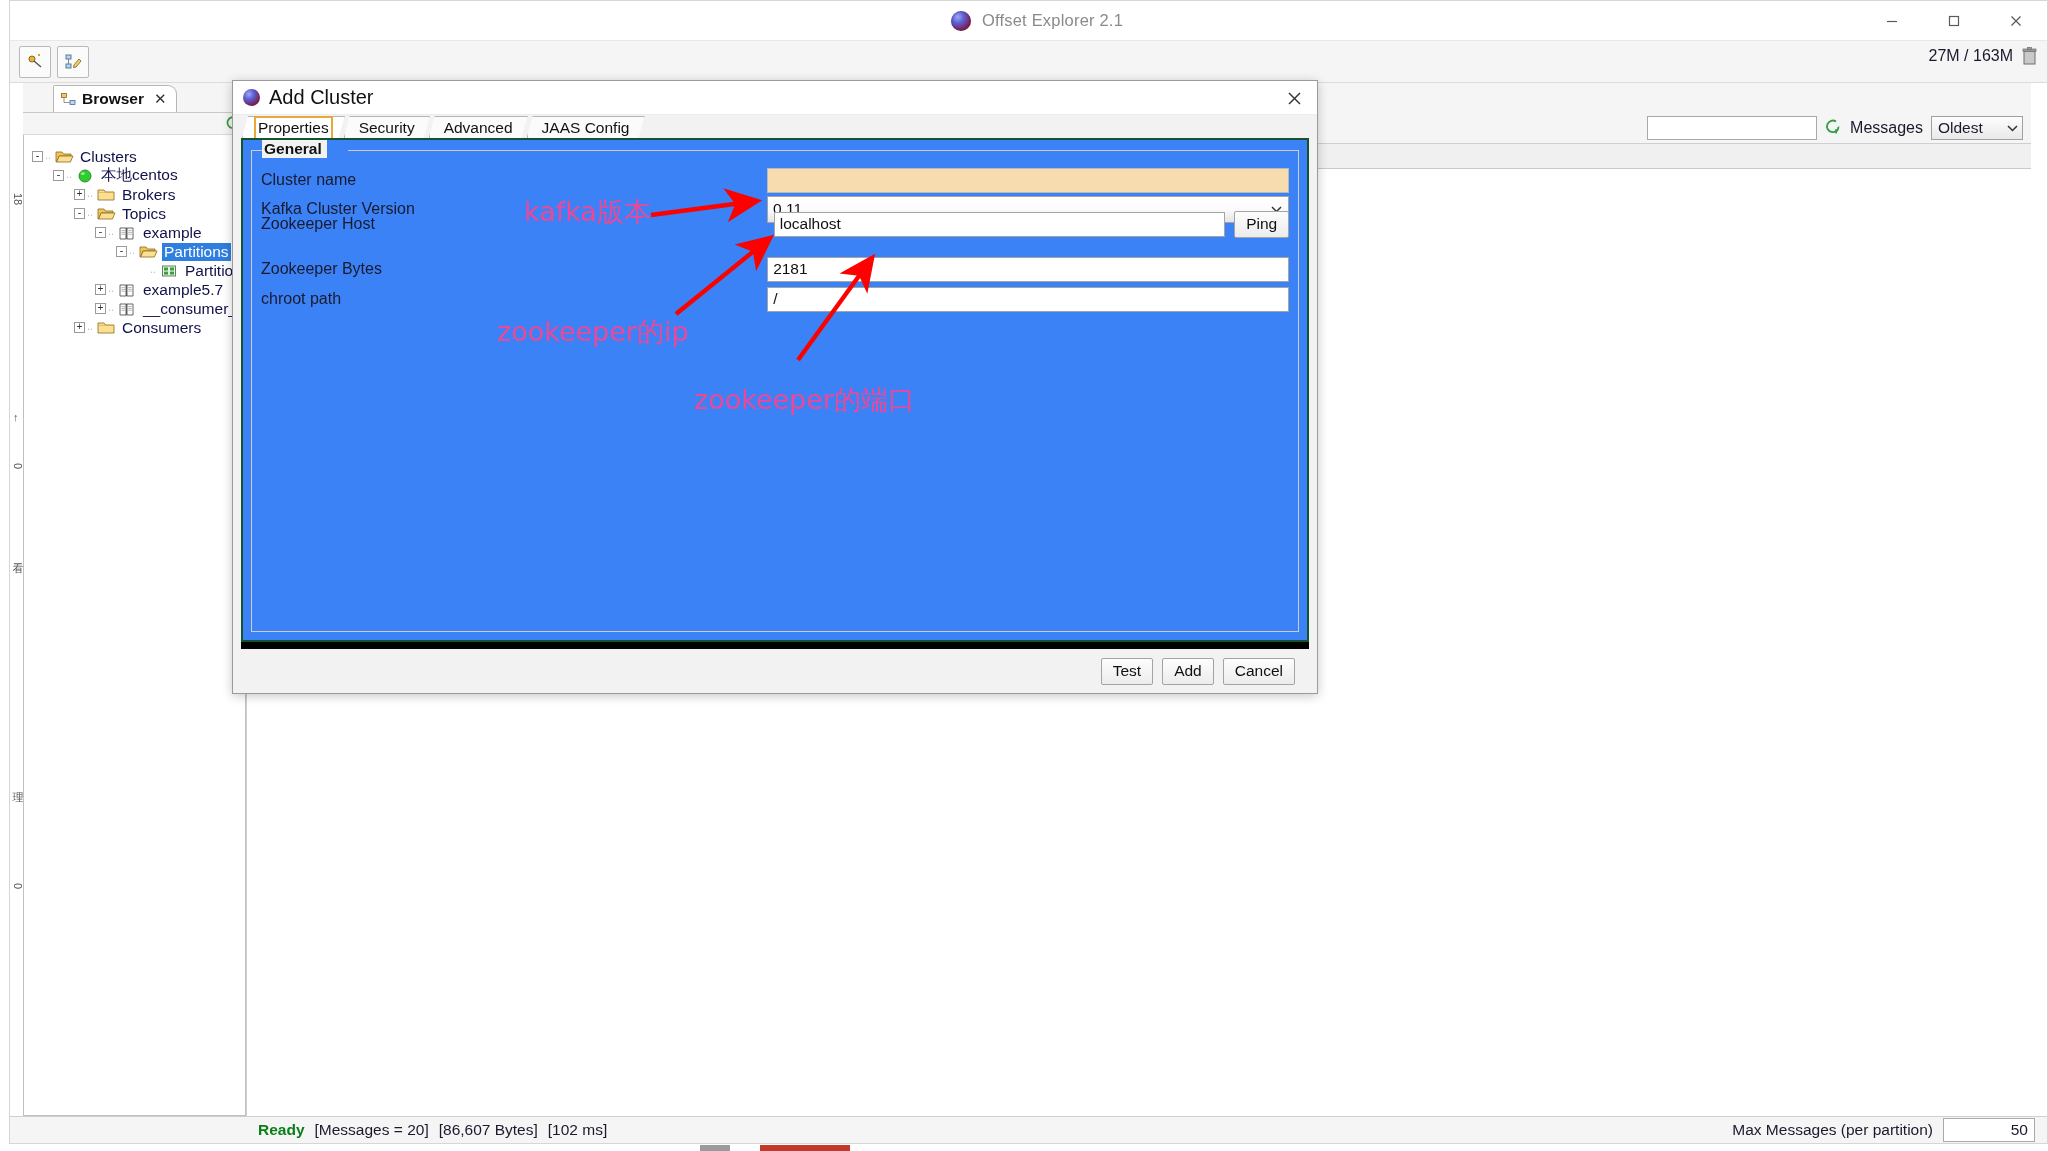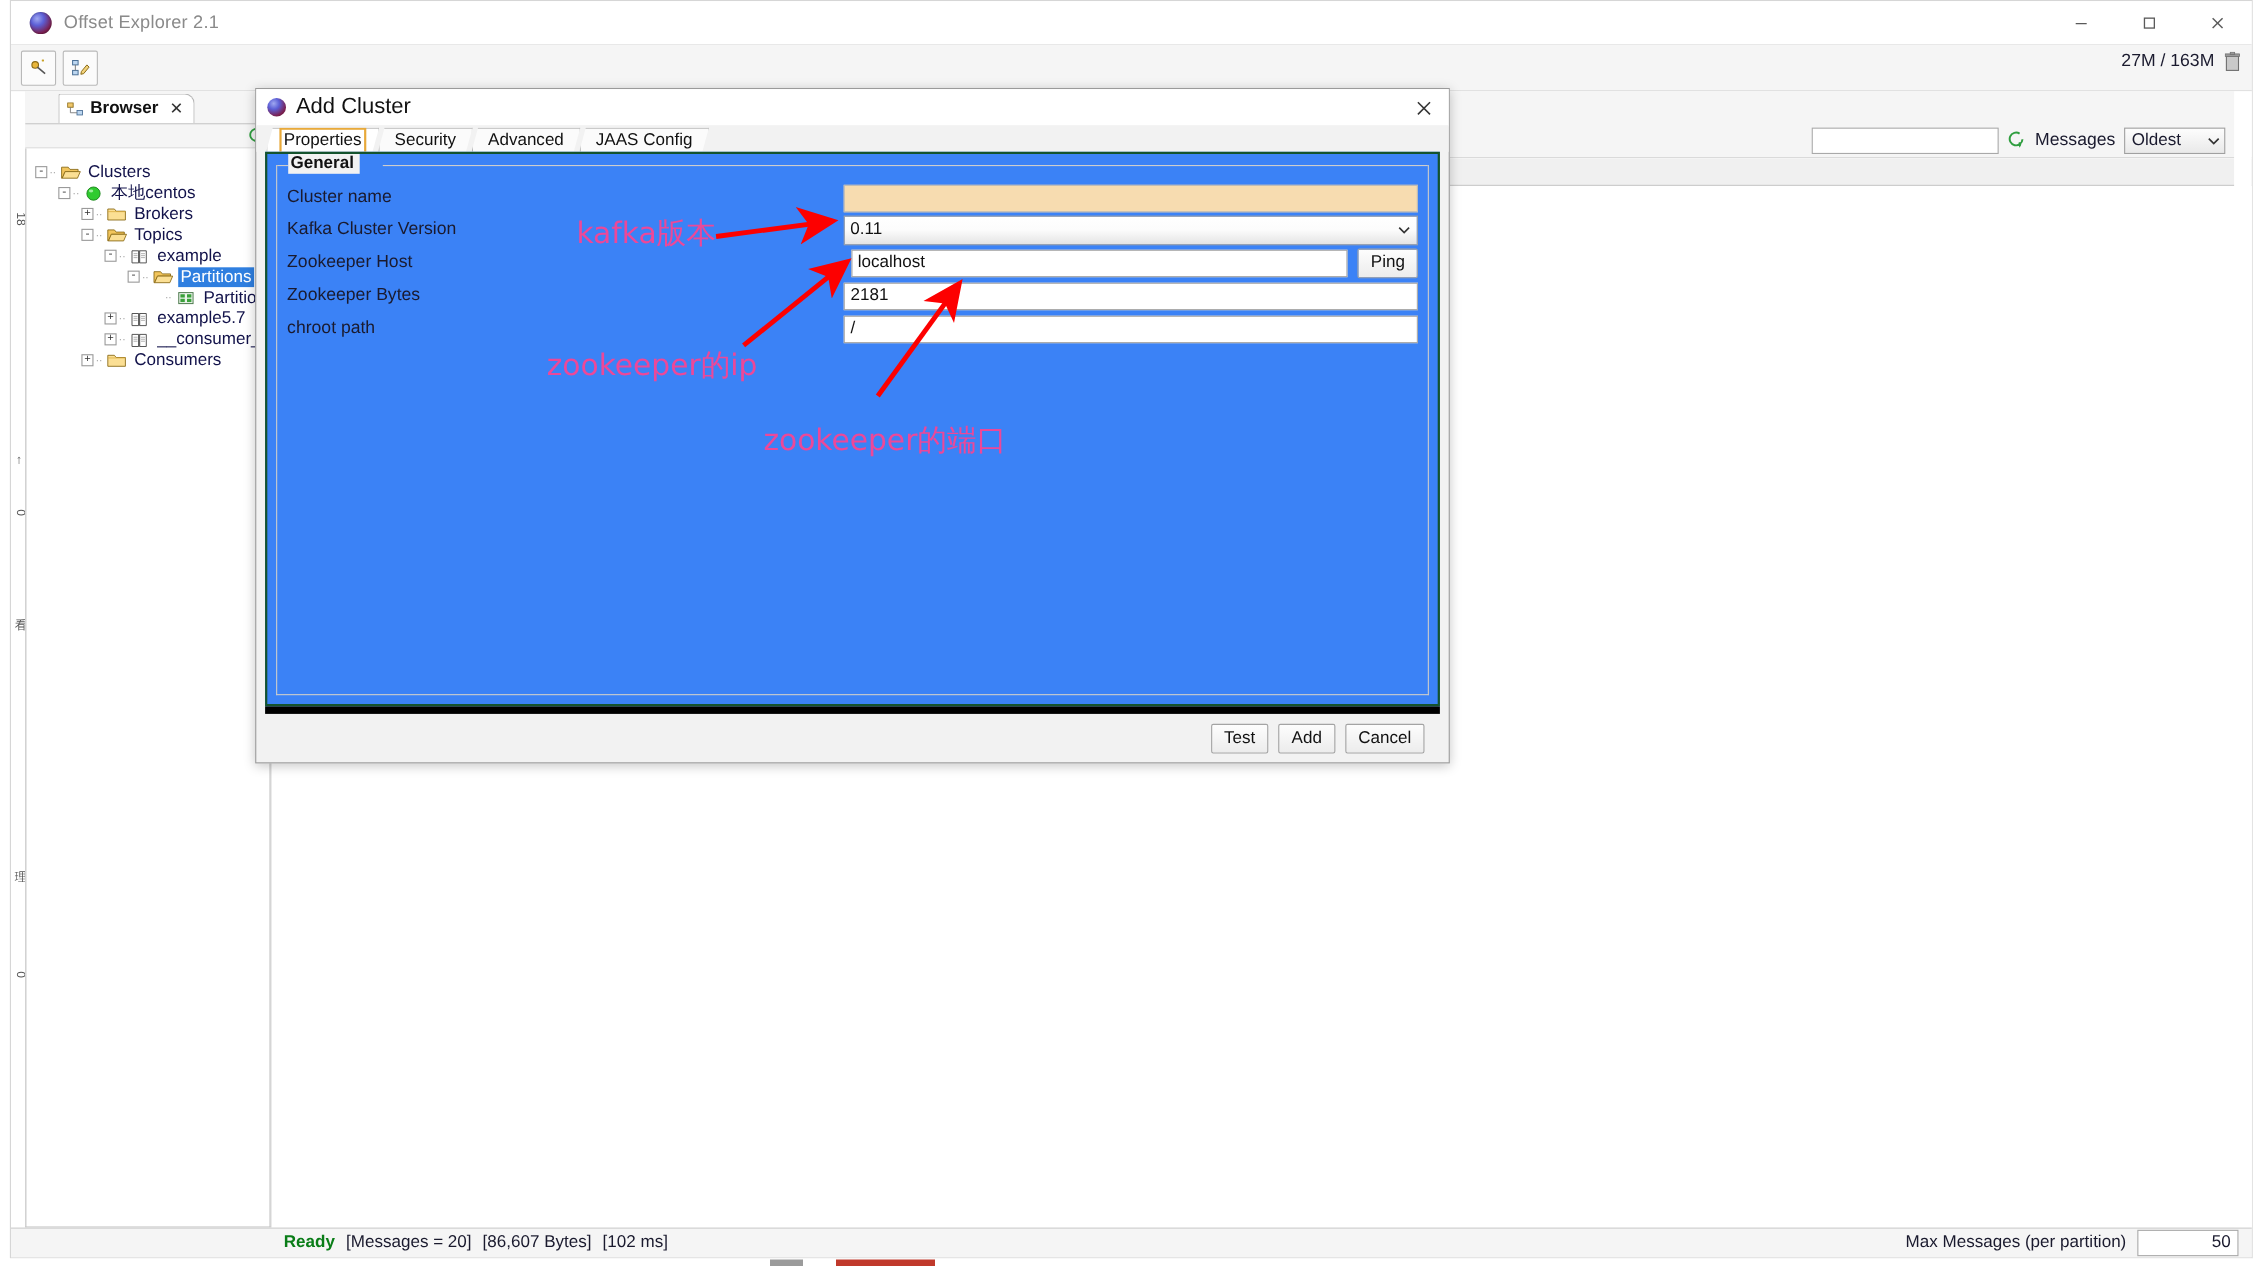--- a/index.html
+++ b/index.html
@@ -21,21 +21,21 @@
   #app-window {
     position:absolute; left:9px; top:0px; width:2039px; height:1144px;
     background:#f5f5f5;
     border:1px solid #d6d6d6;
     display:flex; flex-direction:column;
   }
 
   
   #titlebar {
     height:40px; background:#ffffff; display:flex; align-items:center;
-    border-bottom:1px solid #e8e8e8; flex:0 0 auto; position:relative;
+    border-bottom:1px solid #e8e8e8; flex:0 0 auto; position:relative;justify-content:center;
   }
   #titlebar .app-logo {
     width:20px;height:20px;margin-left:17px;margin-right:11px;
     border-radius:50%;
     background:radial-gradient(circle at 34% 30%, #9fa8f0 0%, #5c5fd6 32%, #7a1f4f 70%, #4a0f33 100%);
     box-shadow:inset 0 0 2px rgba(0,0,0,.4);
   }
   #titlebar .app-title { font-size:16.5px; color:#8a8a8a; letter-spacing:.2px; }
   #titlebar .win-buttons { position:absolute; right:0; top:0; display:flex; height:40px; }
   #titlebar .win-btn {
@@ -625,21 +625,21 @@
       <div class="form-row" style="top:47px;">
         <div class="form-label">Kafka Cluster Version</div>
         <div class="combo-field" style="width:536px;">
           <span>0.11</span>
           <svg width="11" height="8" viewBox="0 0 11 8">
               <path d="M1 2 L5.5 6.5 L10 2" fill="none" stroke="#333" stroke-width="1.5"></path>
             </svg>
         </div>
       </div>
 
-      <div class="form-row" style="top:77px;">
+      <div class="form-row" style="top:62px;">
         <div class="form-label">Zookeeper Host</div>
         <div class="text-field" style="width:458px;">
             <span>localhost</span>
           </div>
         <div class="btn" style="margin-left:9px;">
             <span>Ping</span>
           </div>
       </div>
 
       <div class="form-row" style="top:107px;">

